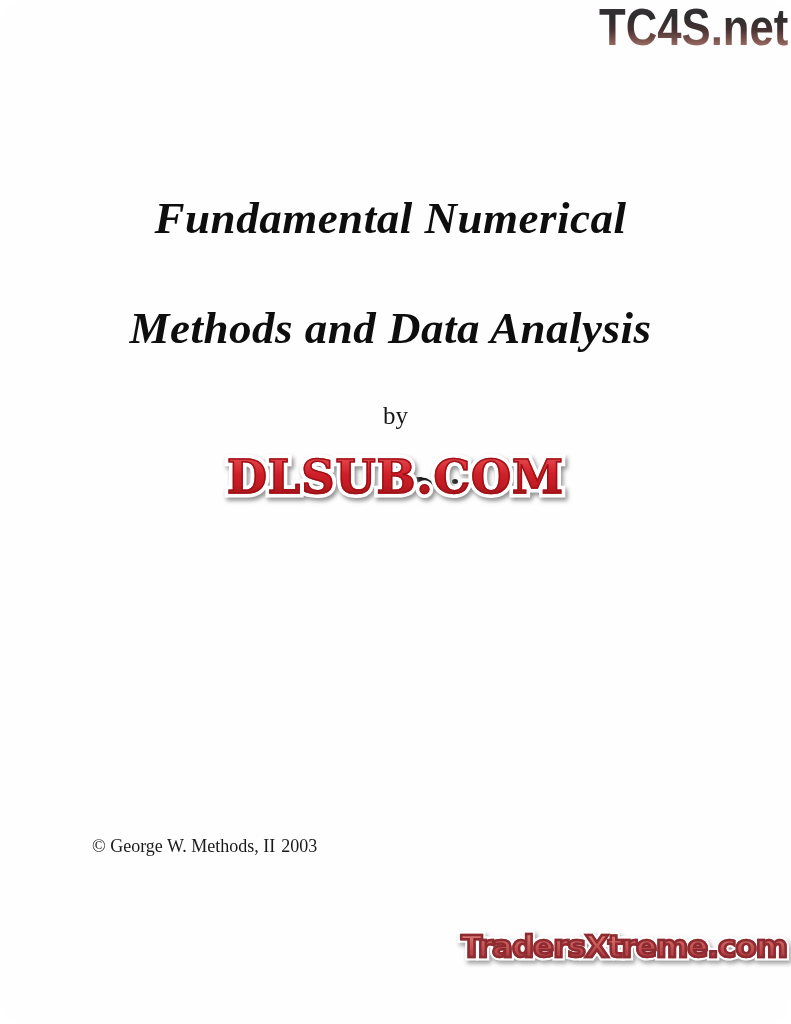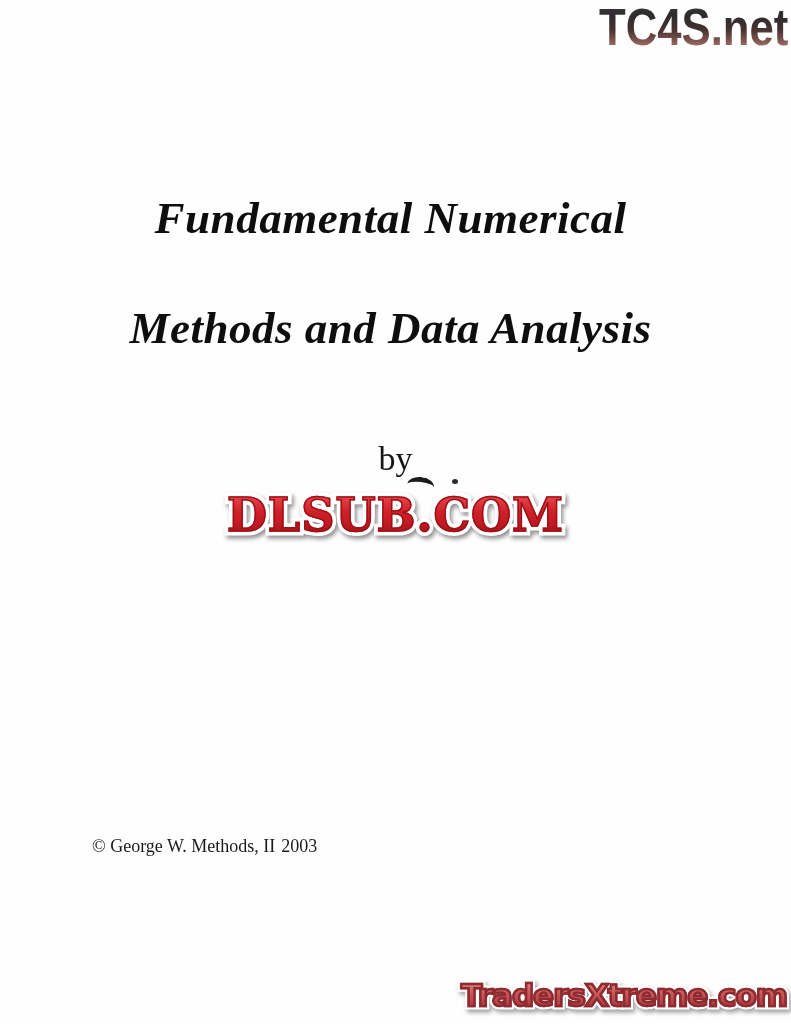--- a/index.html
+++ b/index.html
@@ -7,20 +7,21 @@
     padding: 0;
     background: #ffffff;
   }
   .page {
     position: relative;
     width: 791px;
     height: 1024px;
     background: #fefefe;
     overflow: hidden;
     font-family: "Liberation Serif", serif;
+    border-radius: 27px;
   }
 
   
   .tc4s {
     position: absolute;
     top: 1px;
     right: 3px;
     font-family: "Liberation Sans", sans-serif;
     font-weight: bold;
     font-size: 52px;
@@ -50,26 +51,26 @@
     line-height: 1;
     color: #0e0e0e;
     letter-spacing: 0.5px;
   }
   .title-line1 { top: 196px; }
   .title-line2 { top: 306px; }
 
   
   .byline {
     position: absolute;
-    top: 442px;
+    top: 403px;
     left: 0;
     width: 100%;
     text-align: center;
     font-family: "Liberation Serif", serif;
-    font-size: 34px;
+    font-size: 25px;
     line-height: 1;
     color: #161616;
   }
 
   
   .remnant-arc {
     position: absolute;
     left: 407px;
     top: 477px;
     width: 27px;
@@ -86,21 +87,21 @@
     width: 6px;
     height: 5px;
     background: #2a2a2a;
     border-radius: 50%;
     z-index: 1;
   }
 
   
   .dlsub-wrap {
     position: absolute;
-    top: 492px;
+    top: 454px;
     left: 0;
     width: 100%;
     text-align: center;
     z-index: 2;
   }
   .dlsub {
     position: relative;
     display: inline-block;
     font-family: "DejaVu Serif", serif;
     font-weight: bold;
@@ -138,21 +139,21 @@
     line-height: 1.2;
     color: #1b1b1b;
     white-space: nowrap;
   }
   .copyright .year { margin-left: 6px; }
 
   
   .traders-wrap {
     position: absolute;
     right: 4px;
-    top: 977px;
+    top: 928px;
   }
   .traders {
     position: relative;
     display: inline-block;
     font-family: "DejaVu Sans", sans-serif;
     font-weight: bold;
     font-size: 31px;
     line-height: 1.2;
     letter-spacing: -1px;
     white-space: nowrap;

